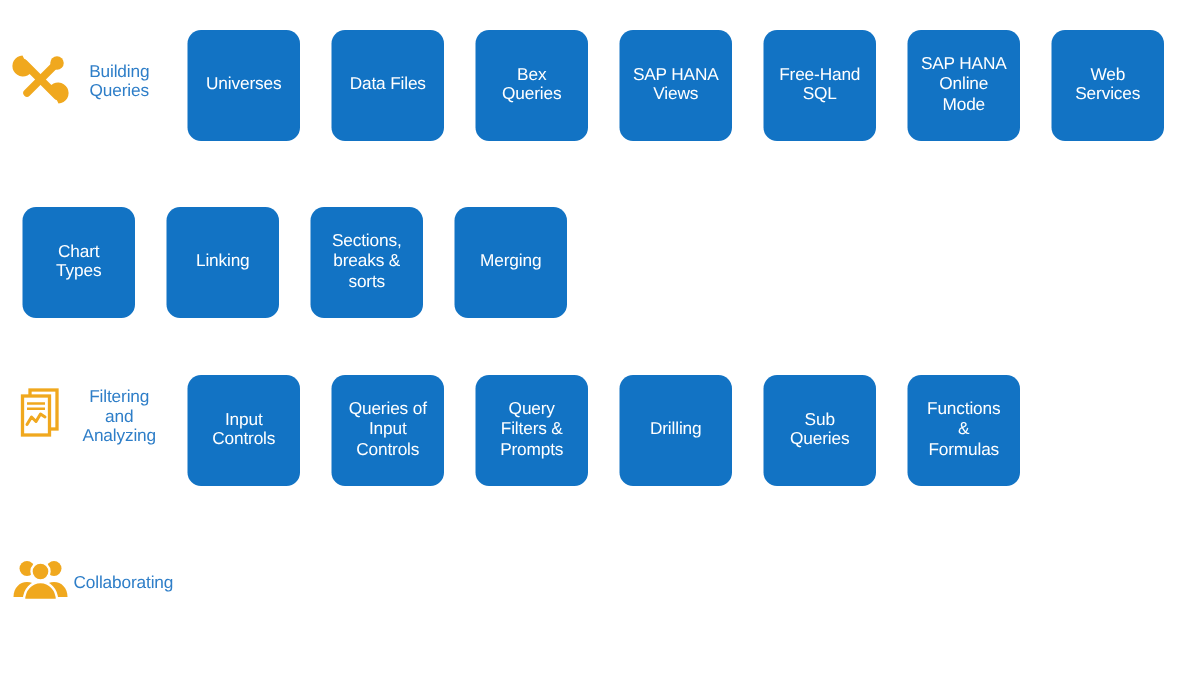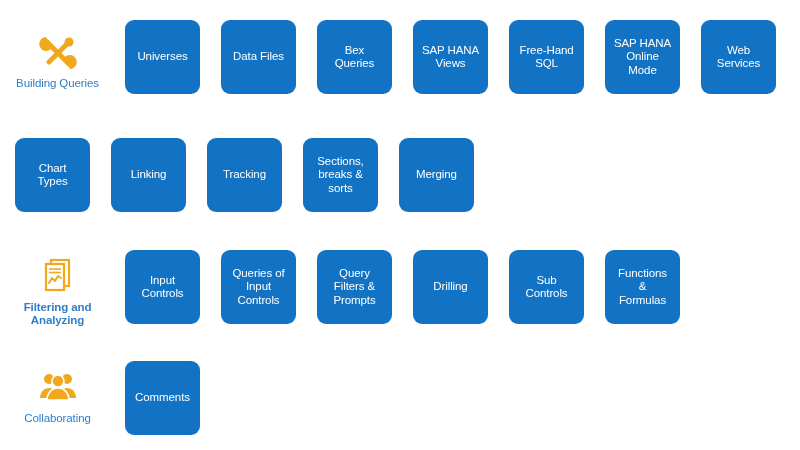--- a/index.html
+++ b/index.html
@@ -24,21 +24,21 @@
     width: 800px;
     display: flex;
     flex-direction: row;
     align-items: flex-start;
   }
   .cat {
     width: 105px;
     min-width: 105px;
     margin-left: 5px;
     display: flex;
-    flex-direction: column;
+    flex-direction: row;
     align-items: center;
     justify-content: flex-start;
   }
   .cat-icon {
     width: 44px;
     height: 42px;
     display: block;
   }
   .cat-label {
     margin-top: 3px;
@@ -73,21 +73,21 @@
     letter-spacing: -0.1px;
   }
   
   #row-0 { top: 20px; }
   #row-1 { top: 138px; }
   #row-2 { top: 250px; }
   #row-3 { top: 361px; }
   
   #row-0 .cat { margin-top: 12px; }
   #row-1 .cat { margin-top: 6px; }
-  #row-2 .cat { margin-top: 6px; font-weight: bold; }
+  #row-2 .cat { margin-top: 6px; }
   #row-3 .cat { margin-top: 6px; }
 </style>
 </head>
 <body>
 
 <div id="board">
 
   <div class="row" id="row-0">
     <div class="cat">
       <span class="cat-icon">
@@ -118,21 +118,20 @@
       <div class="tile">Web
 Services</div>
     </div>
   </div>
 
   <div class="row" id="row-1">
     <div class="tiles">
       <div class="tile">Chart
 Types</div>
       <div class="tile">Linking</div>
-      <div class="tile">Tracking</div>
       <div class="tile">Sections,
 breaks &amp;
 sorts</div>
       <div class="tile">Merging</div>
     </div>
   </div>
 
   <div class="row" id="row-2">
     <div class="cat">
       <span class="cat-icon">
@@ -153,21 +152,21 @@
       <div class="tile">Input
 Controls</div>
       <div class="tile">Queries of
 Input
 Controls</div>
       <div class="tile">Query
 Filters &amp;
 Prompts</div>
       <div class="tile">Drilling</div>
       <div class="tile">Sub
-Controls</div>
+Queries</div>
       <div class="tile">Functions
 &amp;
 Formulas</div>
     </div>
   </div>
 
   <div class="row" id="row-3">
     <div class="cat">
       <span class="cat-icon">
         <svg viewBox="0 0 44 42" width="44" height="42" aria-hidden="true">
@@ -177,17 +176,16 @@
             <circle cx="31" cy="12" r="5"></circle>
             <path d="M22 31 c0 -6 4 -10 9 -10 c5 0 9 4 9 10 z"></path>
             <circle cx="22" cy="14" r="6" stroke="#FFFFFF" stroke-width="1.6"></circle>
             <path d="M11 33 c0 -7 5 -12 11 -12 c6 0 11 5 11 12 z" stroke="#FFFFFF" stroke-width="1.6"></path>
           </g>
         </svg>
       </span>
       <span class="cat-label">Collaborating</span>
     </div>
     <div class="tiles">
-      <div class="tile">Comments</div>
     </div>
   </div>
 
 </div>
 
 </body></html>

